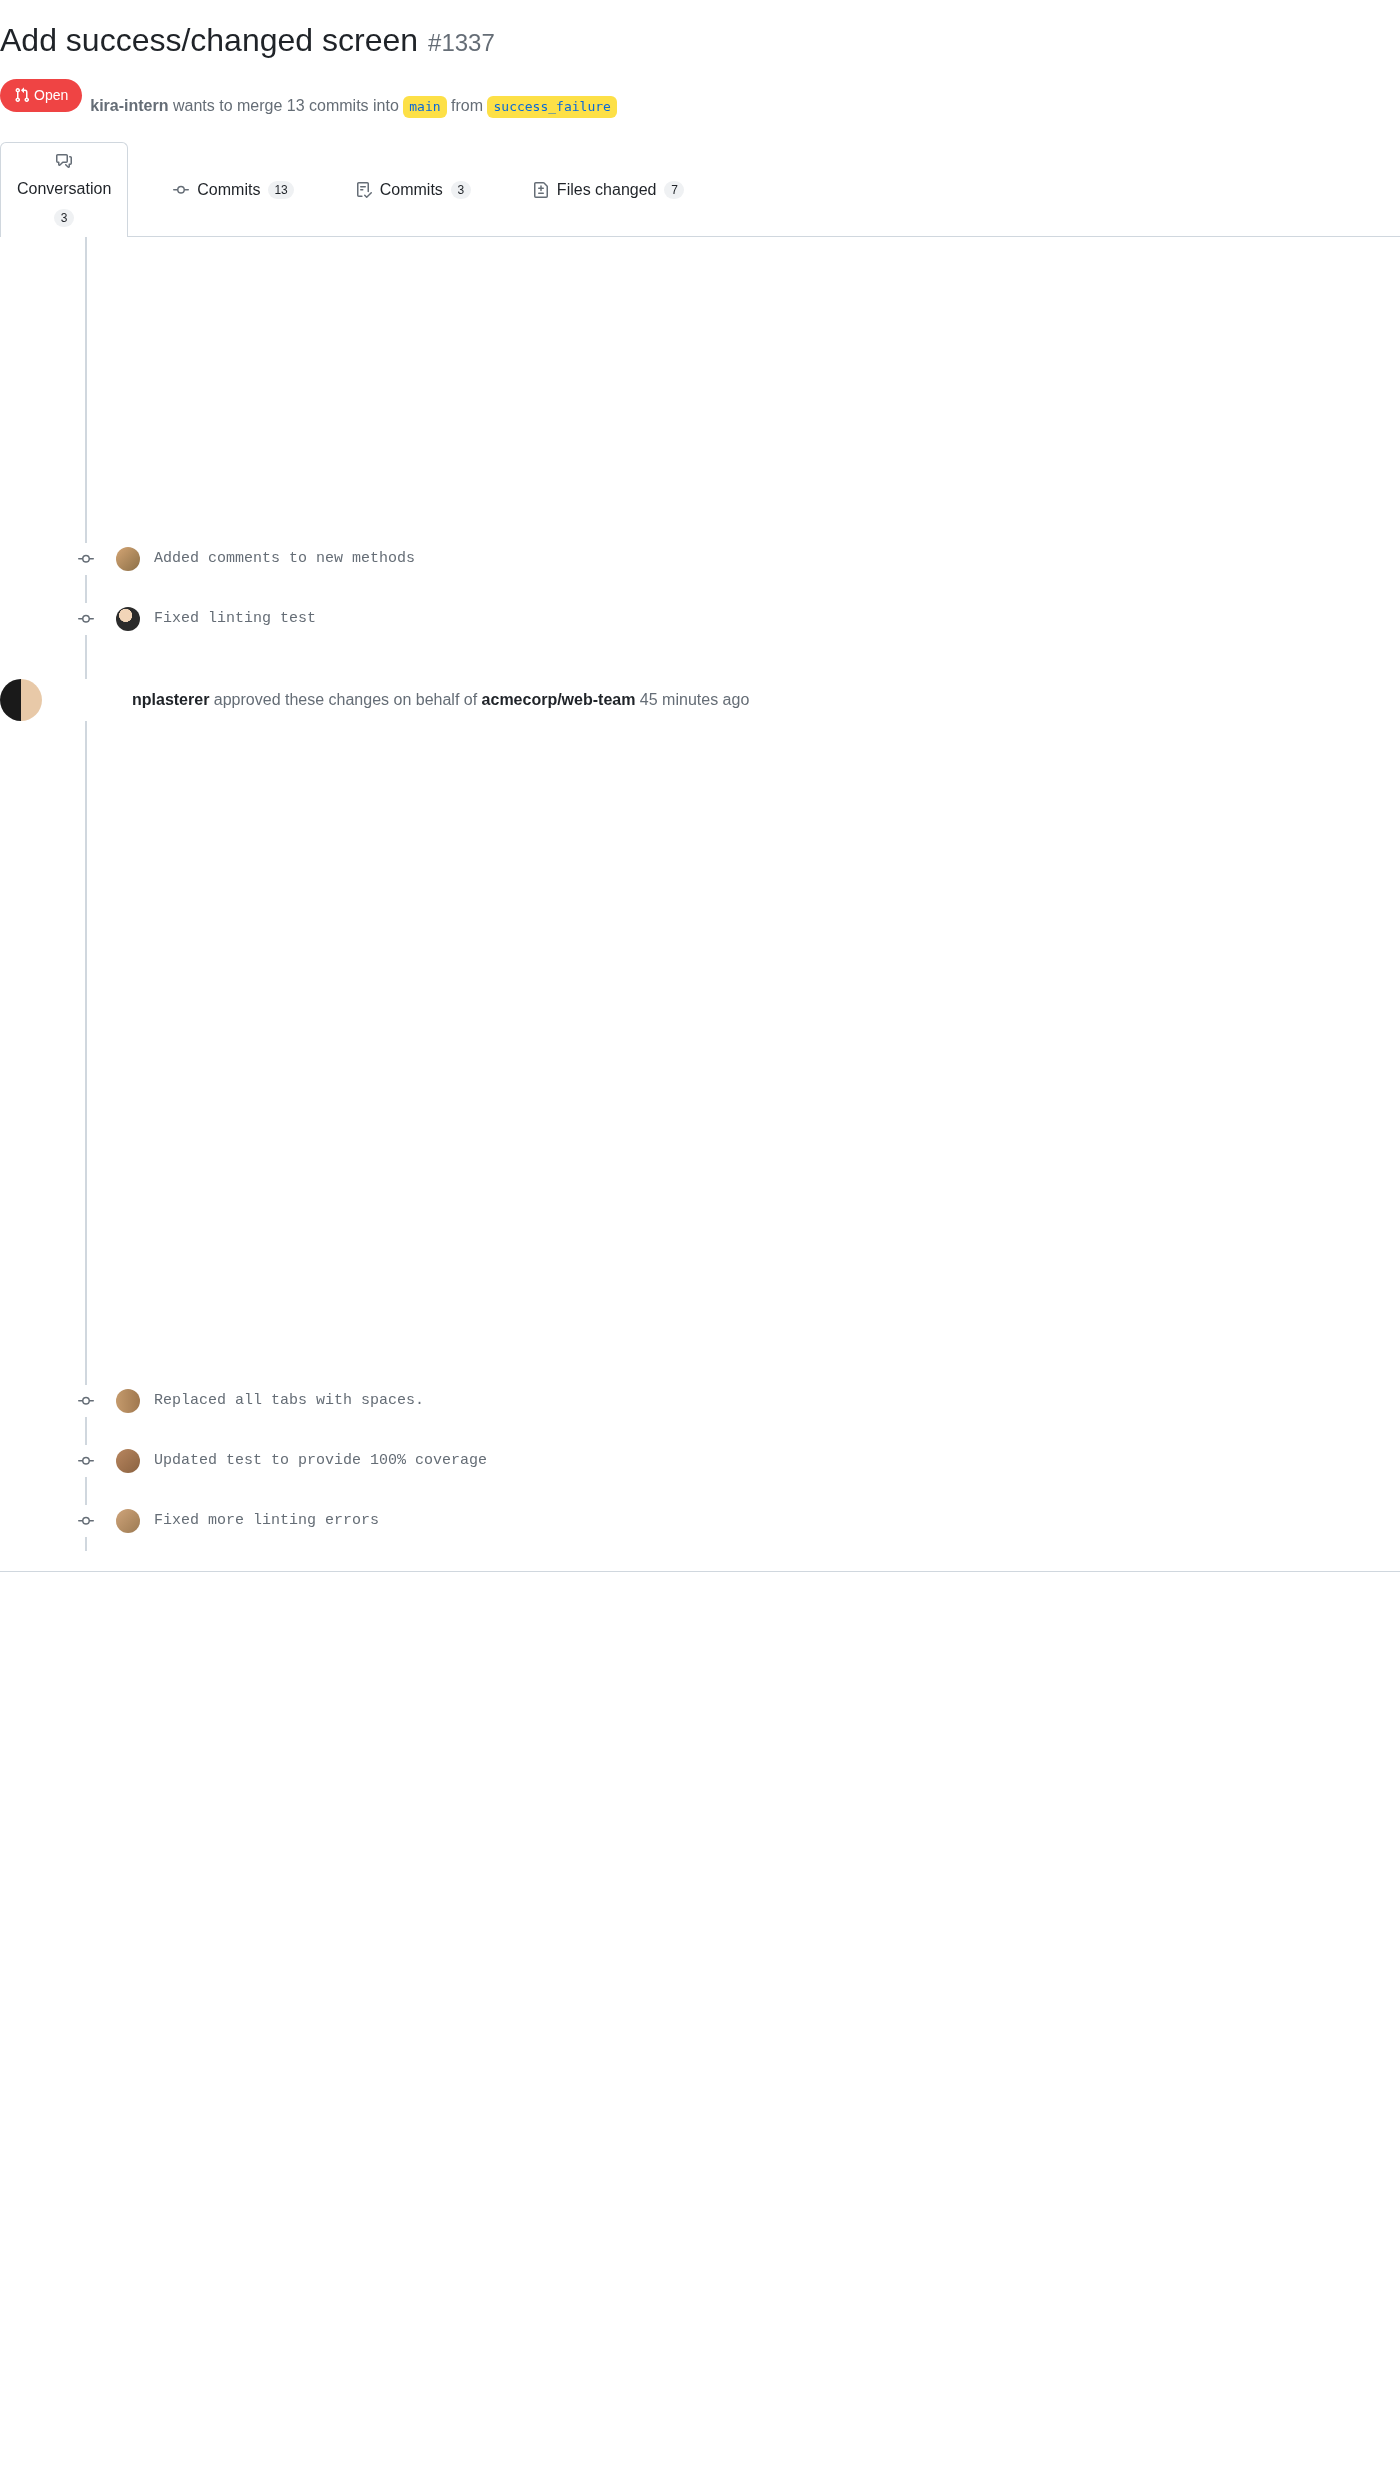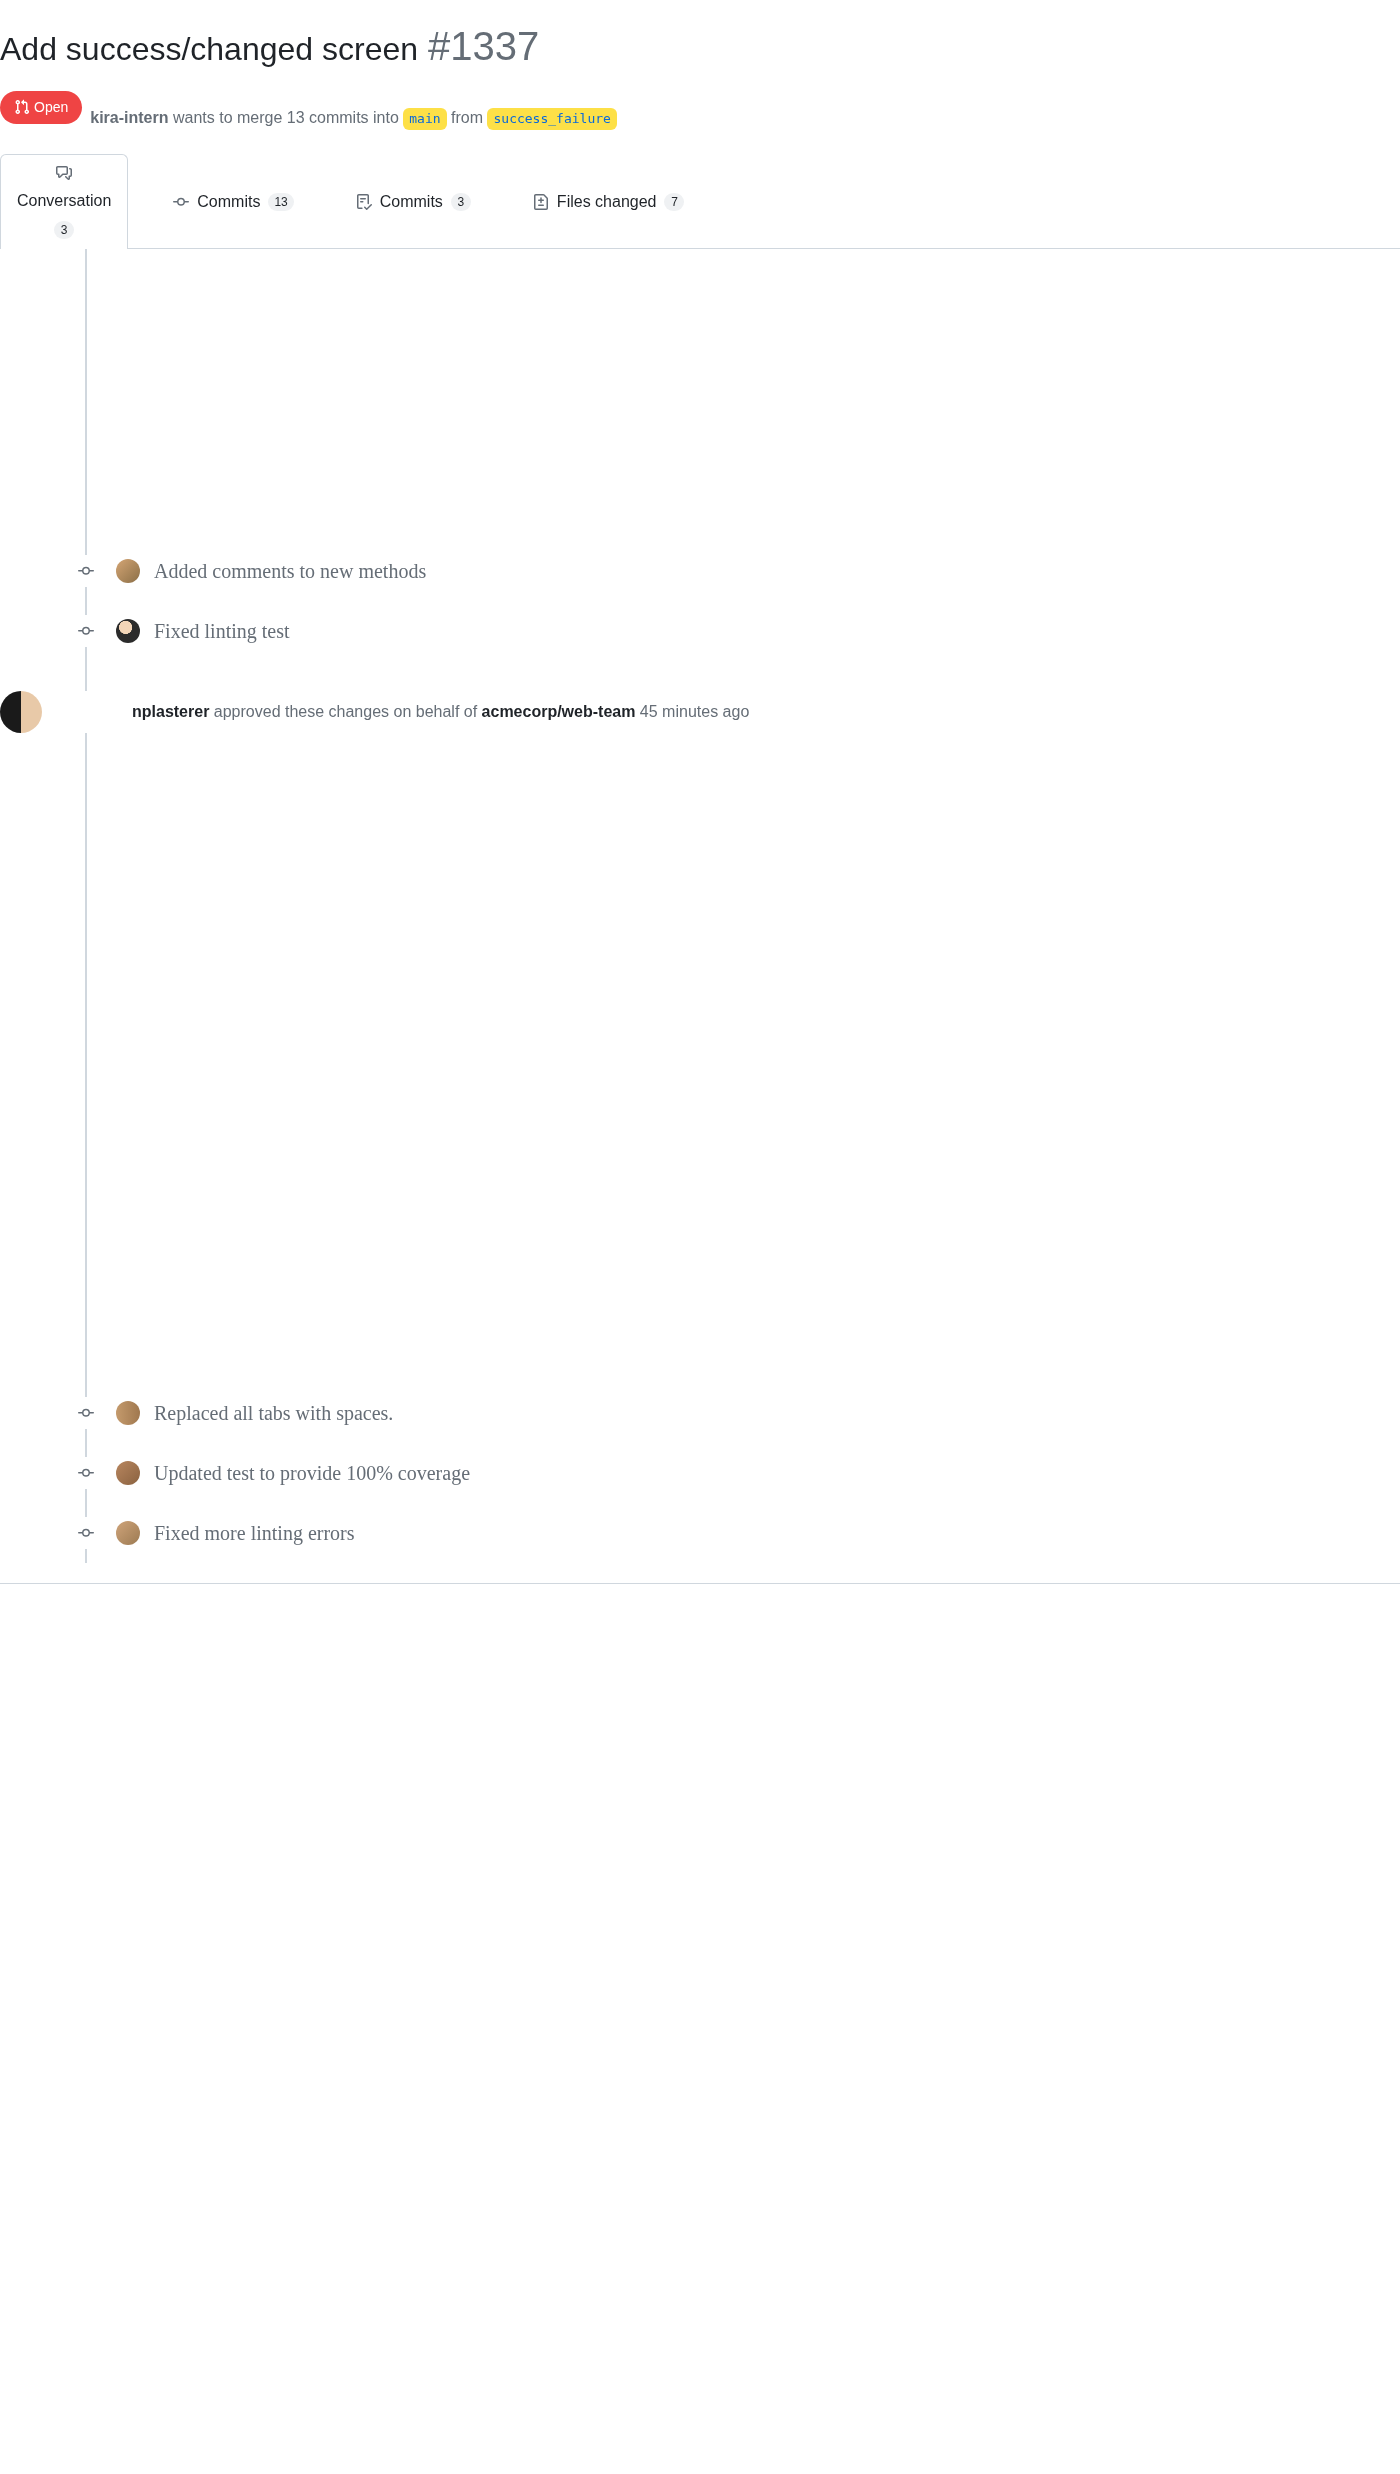--- a/index.html
+++ b/index.html
@@ -6,21 +6,21 @@
     body {
       font-family: -apple-system, BlinkMacSystemFont, "Segoe UI", Helvetica, Arial, sans-serif;
       font-size: 14px;
       color: #1f2328;
       background: #ffffff;
       line-height: 1.5;
     }
     .header { padding: 16px 0 8px 0; }
     .title-row { display: flex; align-items: baseline; gap: 10px; flex-wrap: wrap; }
     .pr-title { font-size: 32px; font-weight: 400; color: #1f2328; }
-    .pr-number { font-size: 40px; font-weight: 300; color: #656d76; }
+    .pr-number { font-size: 24px; font-weight: 300; color: #656d76; }
     .meta-row { display: flex; align-items: center; gap: 8px; margin-top: 8px; flex-wrap: wrap; }
     .state-badge {
       display: inline-flex; align-items: center; gap: 4px;
       background: #ef4444; color: #ffffff; font-weight: 500;
       padding: 6px 14px; border-radius: 999px; font-size: 14px;
     }
     .state-badge svg { fill: #ffffff; }
     .meta-text { color: #656d76; font-size: 16px; }
     .meta-text .author { font-weight: 600; color: #656d76; }
     .branch-chip {
@@ -67,22 +67,22 @@
       width: 32px; height: 32px; display: flex; align-items: center; justify-content: center;
       margin-left: 70px; background: #ffffff; z-index: 1;
     }
     .commit-node svg { fill: #656d76; }
     .avatar {
       width: 24px; height: 24px; border-radius: 50%;
       display: inline-flex; align-items: center; justify-content: center;
       font-size: 14px; flex-shrink: 0; overflow: hidden;
     }
     .commit-message {
-      font-family: Liberation Serif, serif;
-      font-size: 20px; color: #656d76;
+      font-family: Liberation Mono, monospace;
+      font-size: 15px; color: #656d76;
     }
     .review-item {
       display: flex; align-items: center; gap: 17px;
       position: relative; padding: 30px 0;
     }
     .review-avatar-large {
       width: 42px; height: 42px; border-radius: 50%;
       overflow: hidden; flex-shrink: 0; position: relative; z-index: 2;
     }
     .review-badge {

